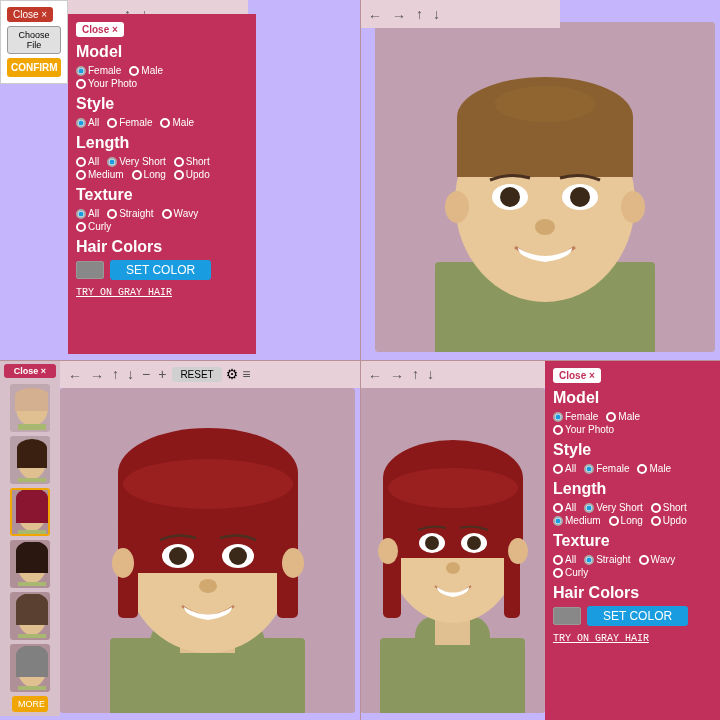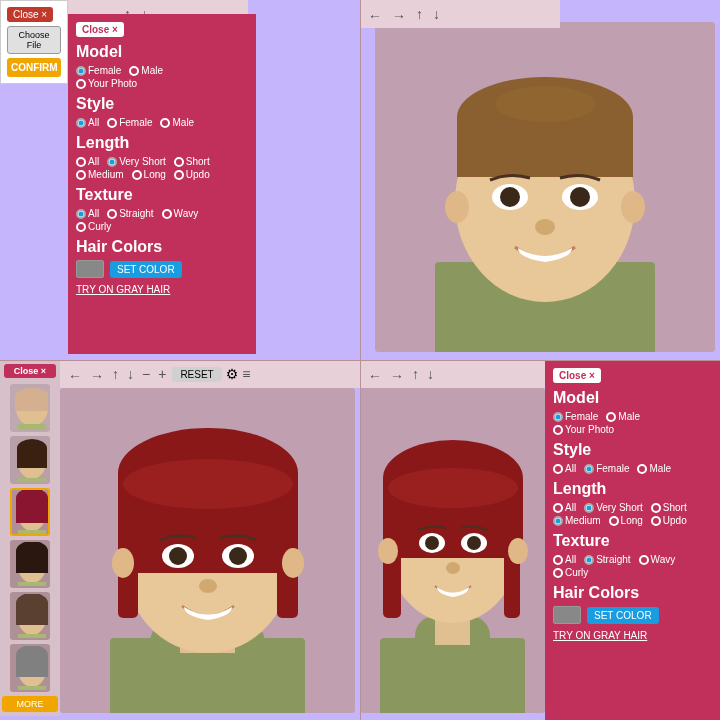--- a/index.html
+++ b/index.html
@@ -194,31 +194,32 @@
       height: 18px;
       background: #888;
       border: 1px solid #999;
       border-radius: 2px;
     }
     .set-color-btn {
       background: #1a9ce0;
       color: #fff;
       border: none;
       border-radius: 3px;
-      padding: 3px 7px;
-      font-size: 10px;
+      padding: 3px 16px;
+      font-size: 12px;
       cursor: pointer;
     }
     .try-gray-btn {
       background: none;
       border: none;
       color: #fff;
       font-size: 10px;
       text-decoration: underline;
       cursor: pointer;
+      font-family: Liberation Mono, monospace;
     }
 
     
     .photo-area {
       position: absolute;
       background: #d4a8b4;
       display: flex;
       align-items: center;
       justify-content: center;
       overflow: hidden;
@@ -250,21 +251,21 @@
       border: 2px solid #f0a500;
     }
     .more-btn {
       background: #f0a500;
       color: #fff;
       border: none;
       border-radius: 3px;
       padding: 3px 6px;
       font-size: 9px;
       cursor: pointer;
-      width: 56px;
+      width: 36px;
     }
     .reset-btn {
       background: #d0d0d0;
       border: none;
       border-radius: 3px;
       padding: 2px 8px;
       font-size: 10px;
       cursor: pointer;
     }
     .gear-btn {

